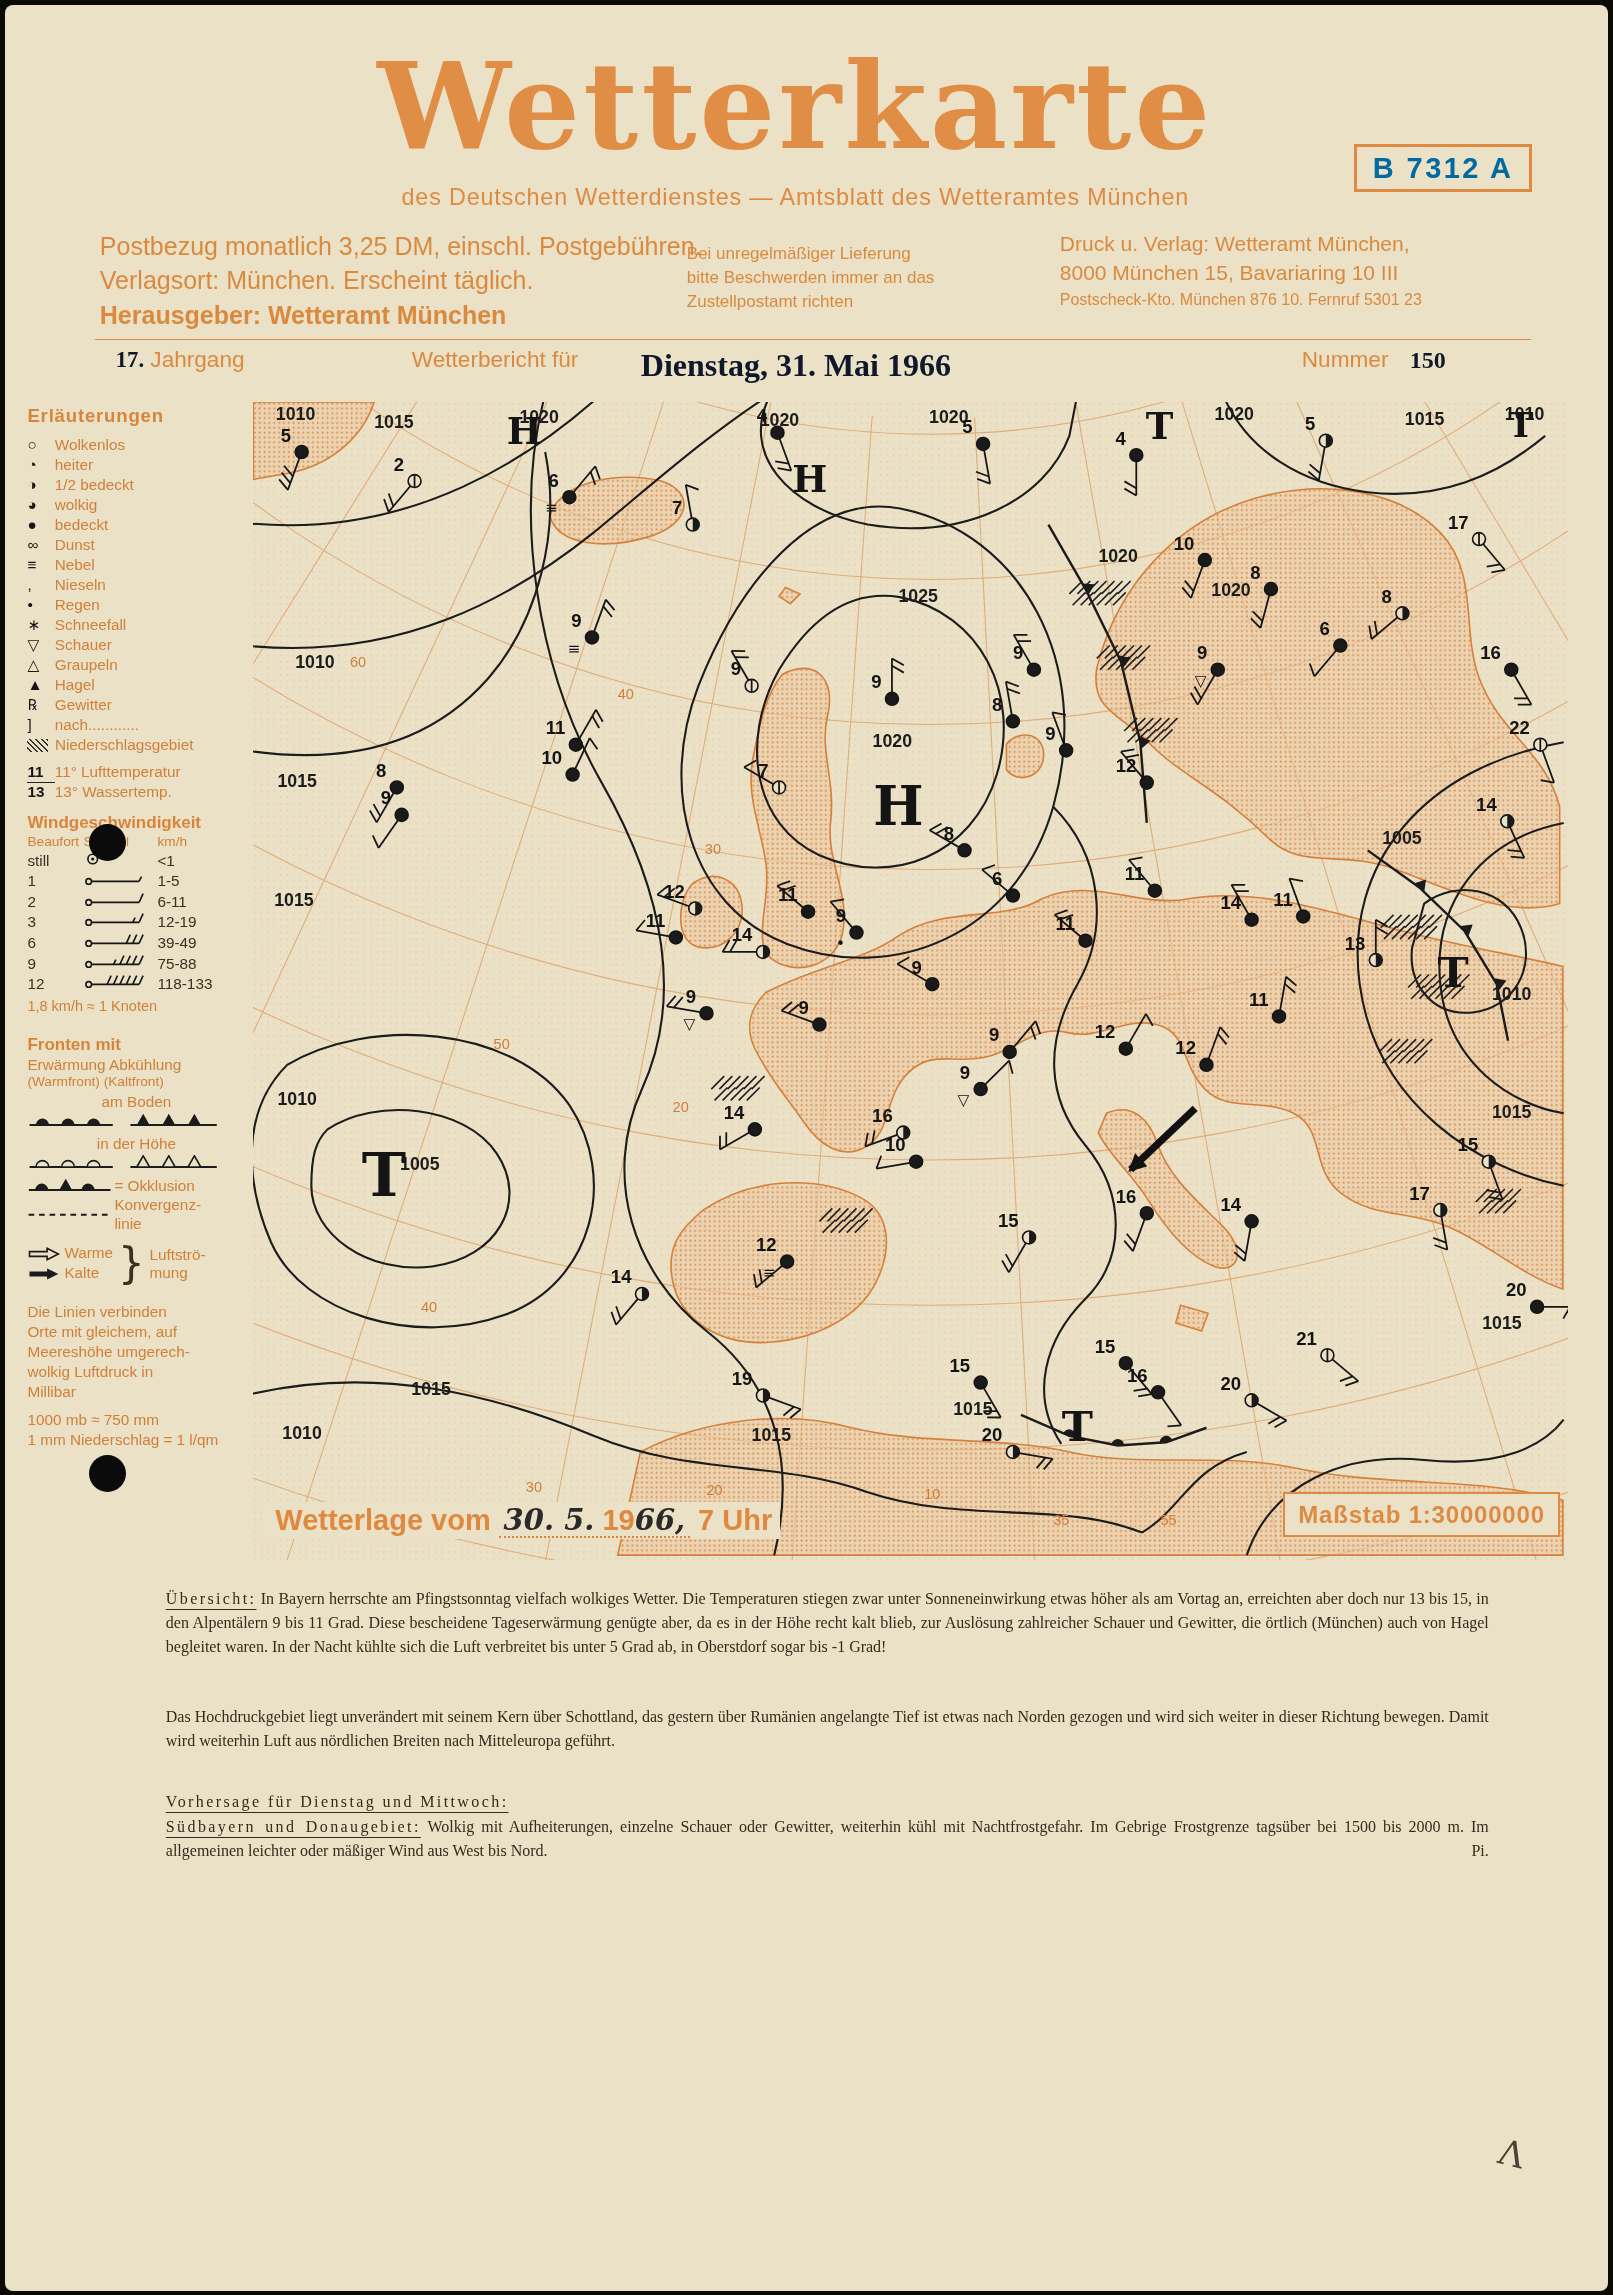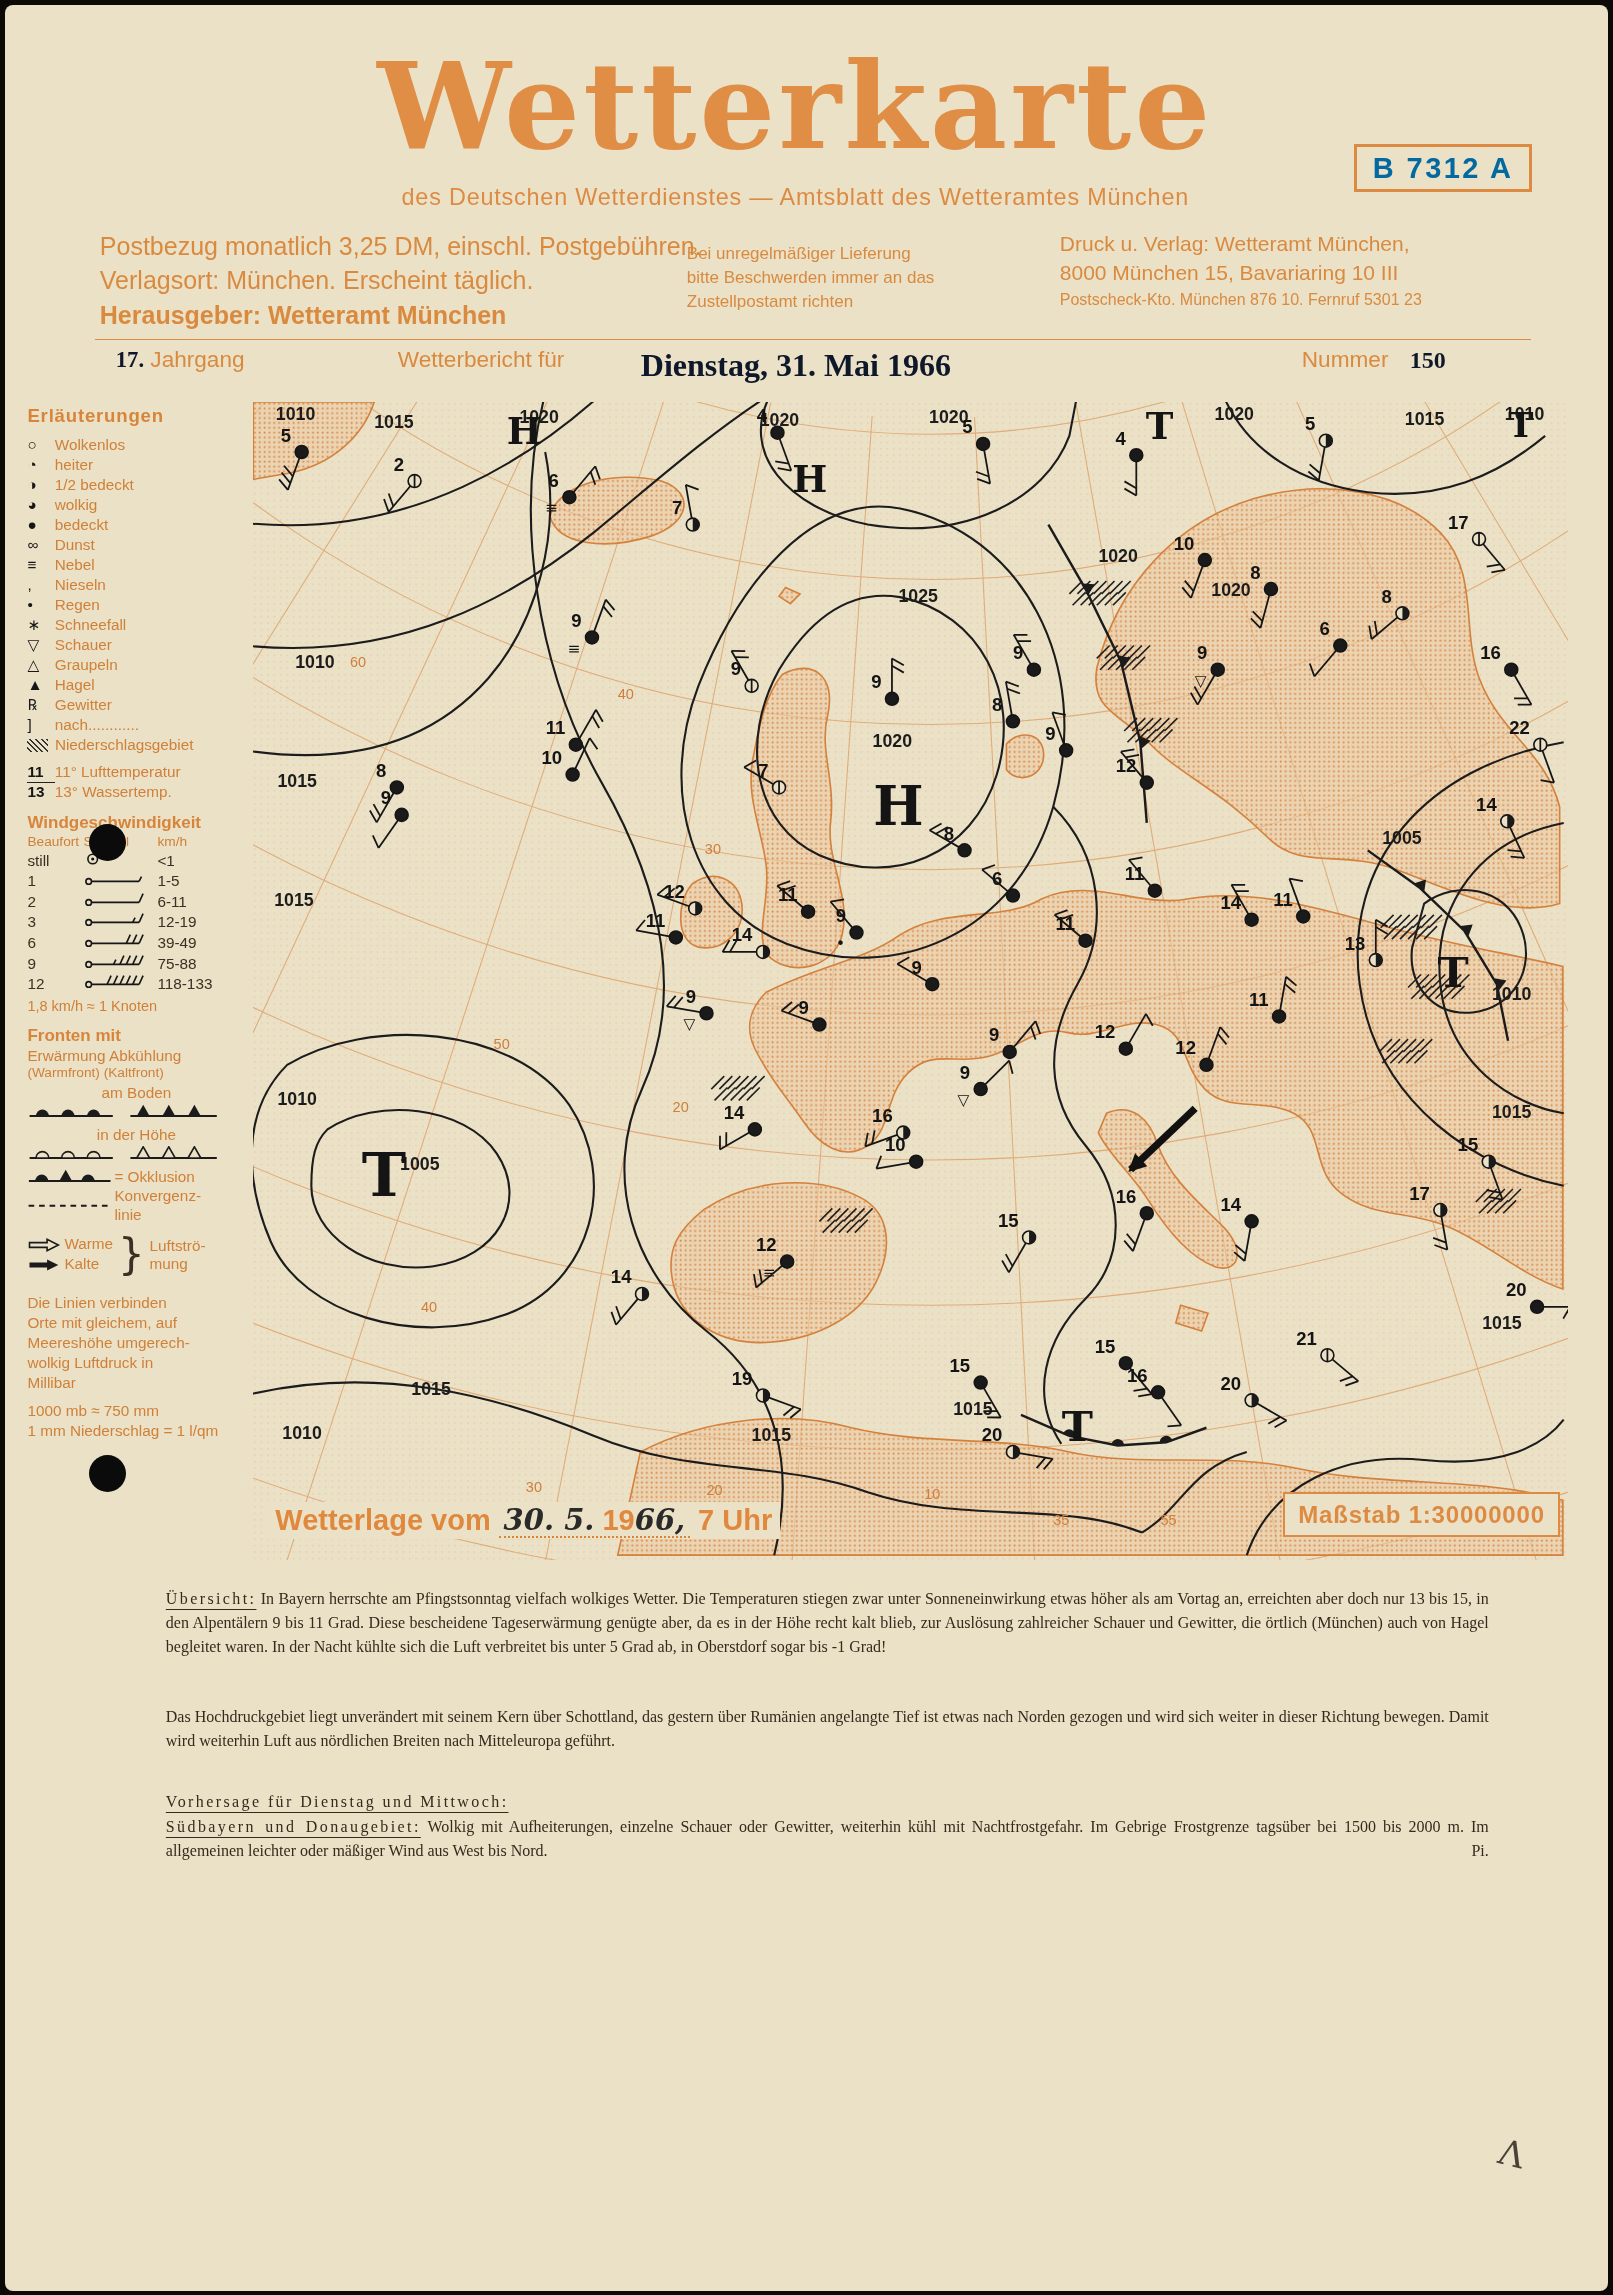--- a/index.html
+++ b/index.html
@@ -19,21 +19,21 @@
   .col-left{left:95px;font-size:25px;}
   .col-left p:last-child{font-weight:bold;}
   .col-mid{left:682px;font-size:17px;top:239px;}
   .col-mid p{margin:0 0 4px 0;}
   .col-right{left:1055px;font-size:21px;}
   .col-right p:last-child{font-size:16px;}
   .rule{position:absolute;left:90px;top:334px;width:1436px;height:1.6px;background:#dd8b43;}
   .issue{position:absolute;top:342px;font-size:22.6px;color:#d98a3f;}
   .typed{color:#0f172a;font-family:"Liberation Serif",serif;font-weight:bold;}
   .iss-vol{left:111px;}
-  .iss-for{left:393px;}
+  .iss-for{left:407px;}
   .iss-date{left:636px;font-size:32px;}
   .iss-numlab{left:1297px;}
   .iss-num{left:1405px;font-size:24px;}
 
   
   .legend{position:absolute;left:22.6px;top:400px;width:218px;color:#d08038;font-size:15.3px;line-height:1.22;}
   .lg-title{font-size:18.6px;font-weight:bold;letter-spacing:0.8px;color:#d8853c;margin-bottom:8px;}
   .lg-row{display:flex;align-items:center;min-height:20px;}
   .lg-glyph{width:27.4px;color:#161616;font-size:15.3px;flex:none;}
   .lg-hatch{width:21px;height:13px;margin-right:6.5px;flex:none;
@@ -42,21 +42,21 @@
   .lg-temp .num{color:#161616;font-weight:bold;width:27.4px;display:inline-block;}
   .lg-temp div:first-child .num{border-bottom:1.6px solid #222;}
   .lg-wind-title{margin-top:11.3px;font-weight:bold;font-size:17px;color:#d8853c;}
   .w-head,.w-row{display:flex;align-items:center;}
   .w-head span{font-size:13.7px;}
   .w-bft{width:56px;color:#3a3023;}
   .w-sym{width:74px;}
   .w-kmh{flex:1;color:#3a3023;}
   .w-head .w-bft,.w-head .w-kmh{color:#d08038;}
   .lg-note{margin-top:3.2px;font-size:14.5px;}
-  .lg-fronts{margin-top:10px;}
+  .lg-fronts{margin-top:19px;}
   .lg-ft-title{font-weight:bold;font-size:17px;color:#d8853c;}
   .lg-ft-line{text-align:left;}
   .lg-ft-line.small{font-size:13.7px;}
   .lg-center{text-align:center;margin:1.6px 0;}
   .fsym{stroke:#1b1b1b;stroke-width:2.5;fill:none;}
   .fsym-fill{fill:#1b1b1b;stroke:none;}
   .fsym-open{fill:#eae1c7;stroke:#1b1b1b;stroke-width:2;}
   .fdash{stroke:#1b1b1b;stroke-width:2.5;stroke-dasharray:7 6;}
   .lg-flow{display:flex;align-items:center;margin-top:4.8px;}
   .lg-flow .labels div{line-height:1.15;}

